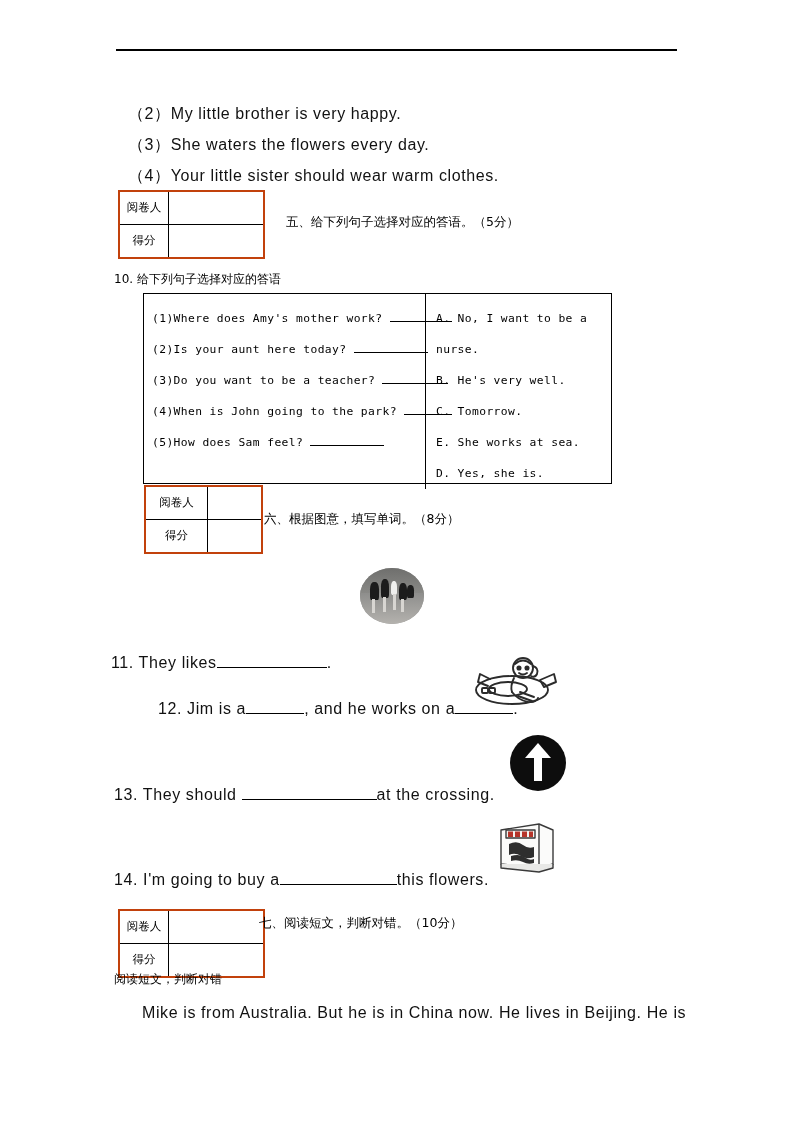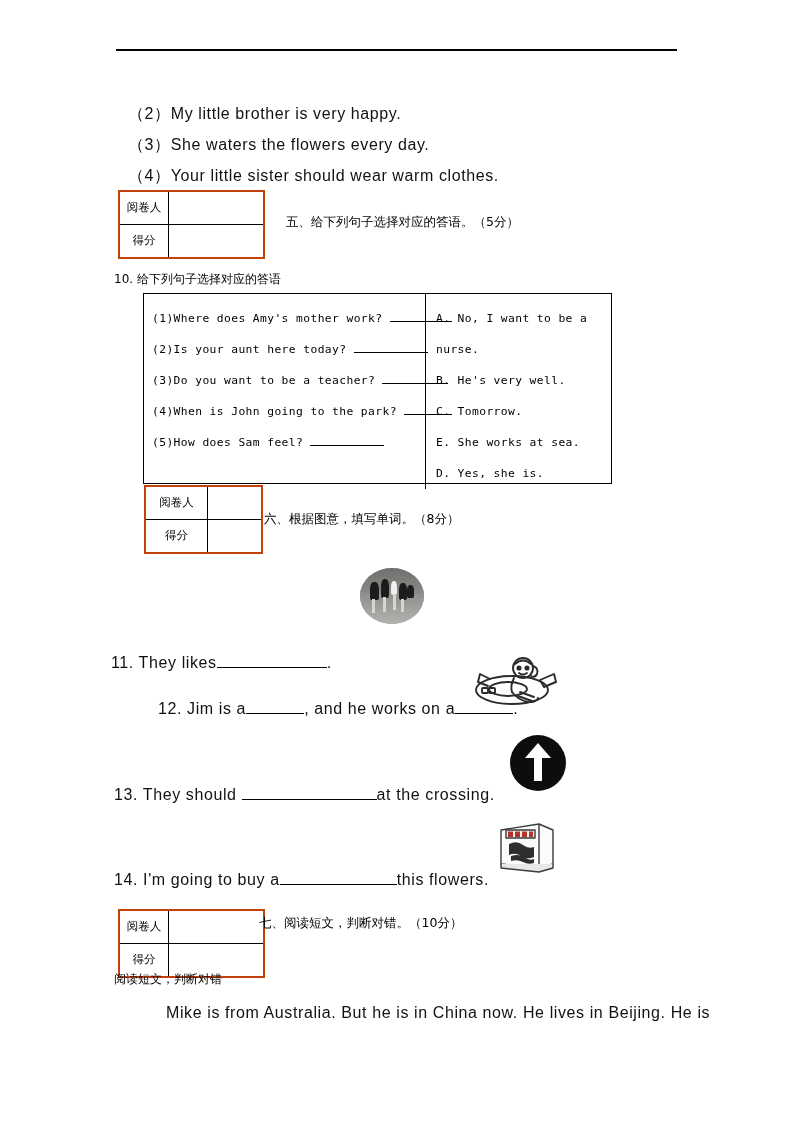--- a/index.html
+++ b/index.html
@@ -280,15 +280,15 @@
     <div class="cell">阅卷人</div>
     <div class="cell blank"></div>
     <div class="cell r2">得分</div>
     <div class="cell blank r2"></div>
   </div>
 
   <div class="cn" style="left:259px; top:915px;">七、阅读短文，判断对错。（10分）</div>
 
   <div class="cn cn-small" style="left:114px; top:971px;font-family:Liberation Serif, serif;">阅读短文，判断对错</div>
 
-  <div class="en" style="left:142px; top:1004px;margin-left:24px;">Mike is from Australia. But he is in China now. He lives in Beijing. He is</div>
+  <div class="en" style="left:142px; top:1004px;">Mike is from Australia. But he is in China now. He lives in Beijing. He is</div>
 
 </div>
 
 </body></html>

